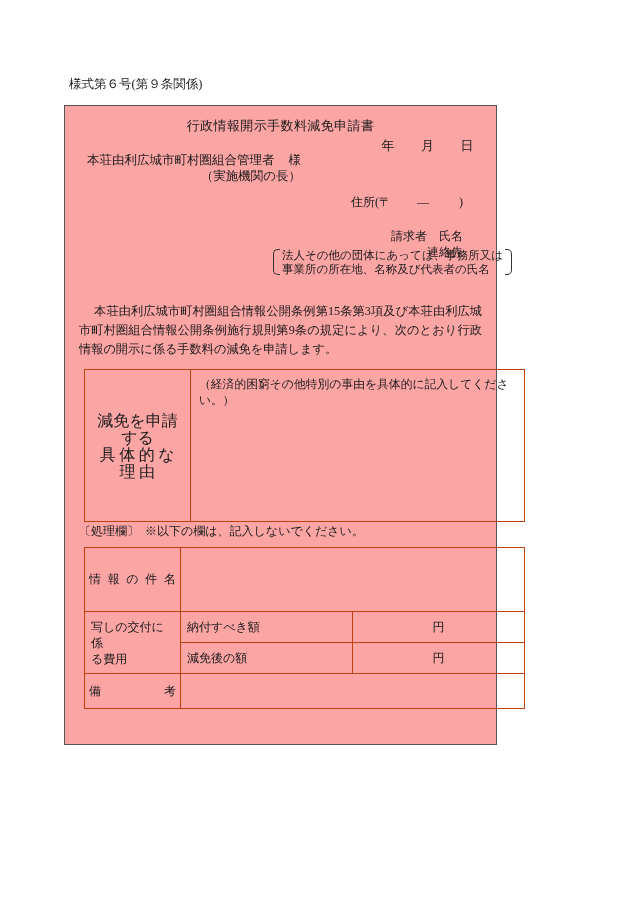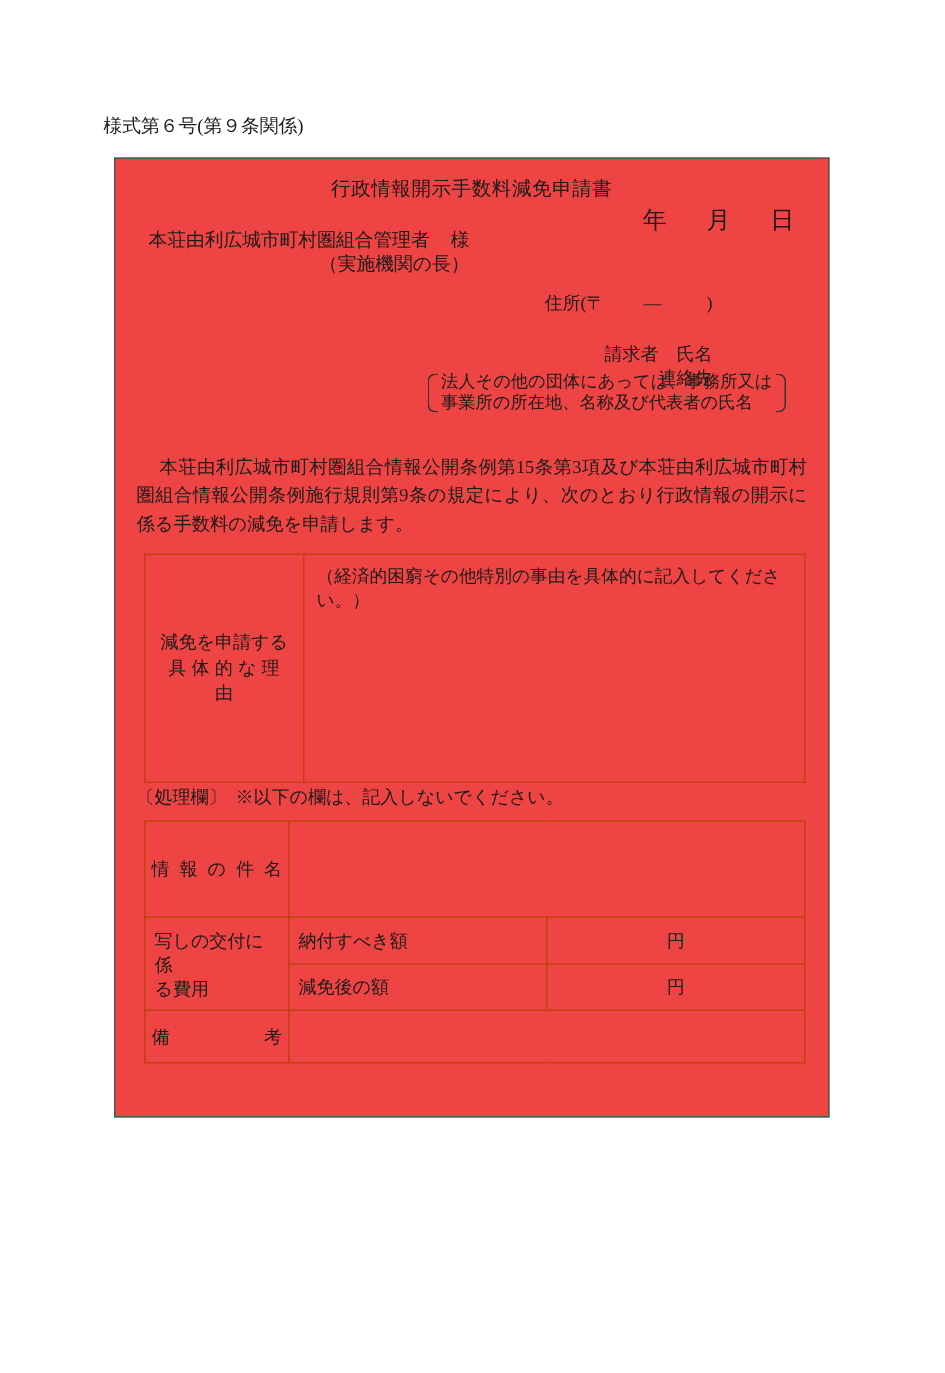--- a/index.html
+++ b/index.html
@@ -23,27 +23,27 @@
     left: 69px;
     top: 78px;
     font-size: 12.5px;
     line-height: 1;
     white-space: nowrap;
   }
 
   
   .page-frame {
     position: absolute;
-    left: 76px;
+    left: 64px;
     top: 105px;
-    width: 477px;
+    width: 433px;
     height: 640px;
     border: 1px solid #555;
     box-sizing: border-box;
-    background: #ef4444;
+    background: #fca5a5;
   }
 
   .inner {
     position: absolute;
     left: 0; top: 0; right: 0; bottom: 0;
     padding: 0;
   }
 
   
   .doc-title {
@@ -54,21 +54,21 @@
     text-align: center;
     font-size: 13px;
     letter-spacing: 0.4px;
   }
 
   
   .date-line {
     position: absolute;
     right: 22px;
     top: 31px;
-    font-size: 16px;
+    font-size: 13px;
     letter-spacing: 0.5px;
   }
   .date-line span { display: inline-block; }
   .date-line .d-y { margin-right: 26px; }
   .date-line .d-m { margin-right: 26px; }
 
   
   .addressee {
     position: absolute;
     left: 22px;
@@ -161,21 +161,21 @@
   }
 
   .reason-table {
     left: 19px;
     top: 263px;
     width: 441px;
   }
   .reason-label {
     width: 95px;
     text-align: center;
-    font-size: 12px;
+    font-size: 16px;
     line-height: 17px;
     padding: 0 5px !important;
   }
   .reason-label .l2 { letter-spacing: 3.5px; padding-left: 3px; }
   .reason-body {
     height: 144px;
     vertical-align: top !important;
     padding: 7px 8px 0 8px !important;
     font-size: 11.8px;
   }

